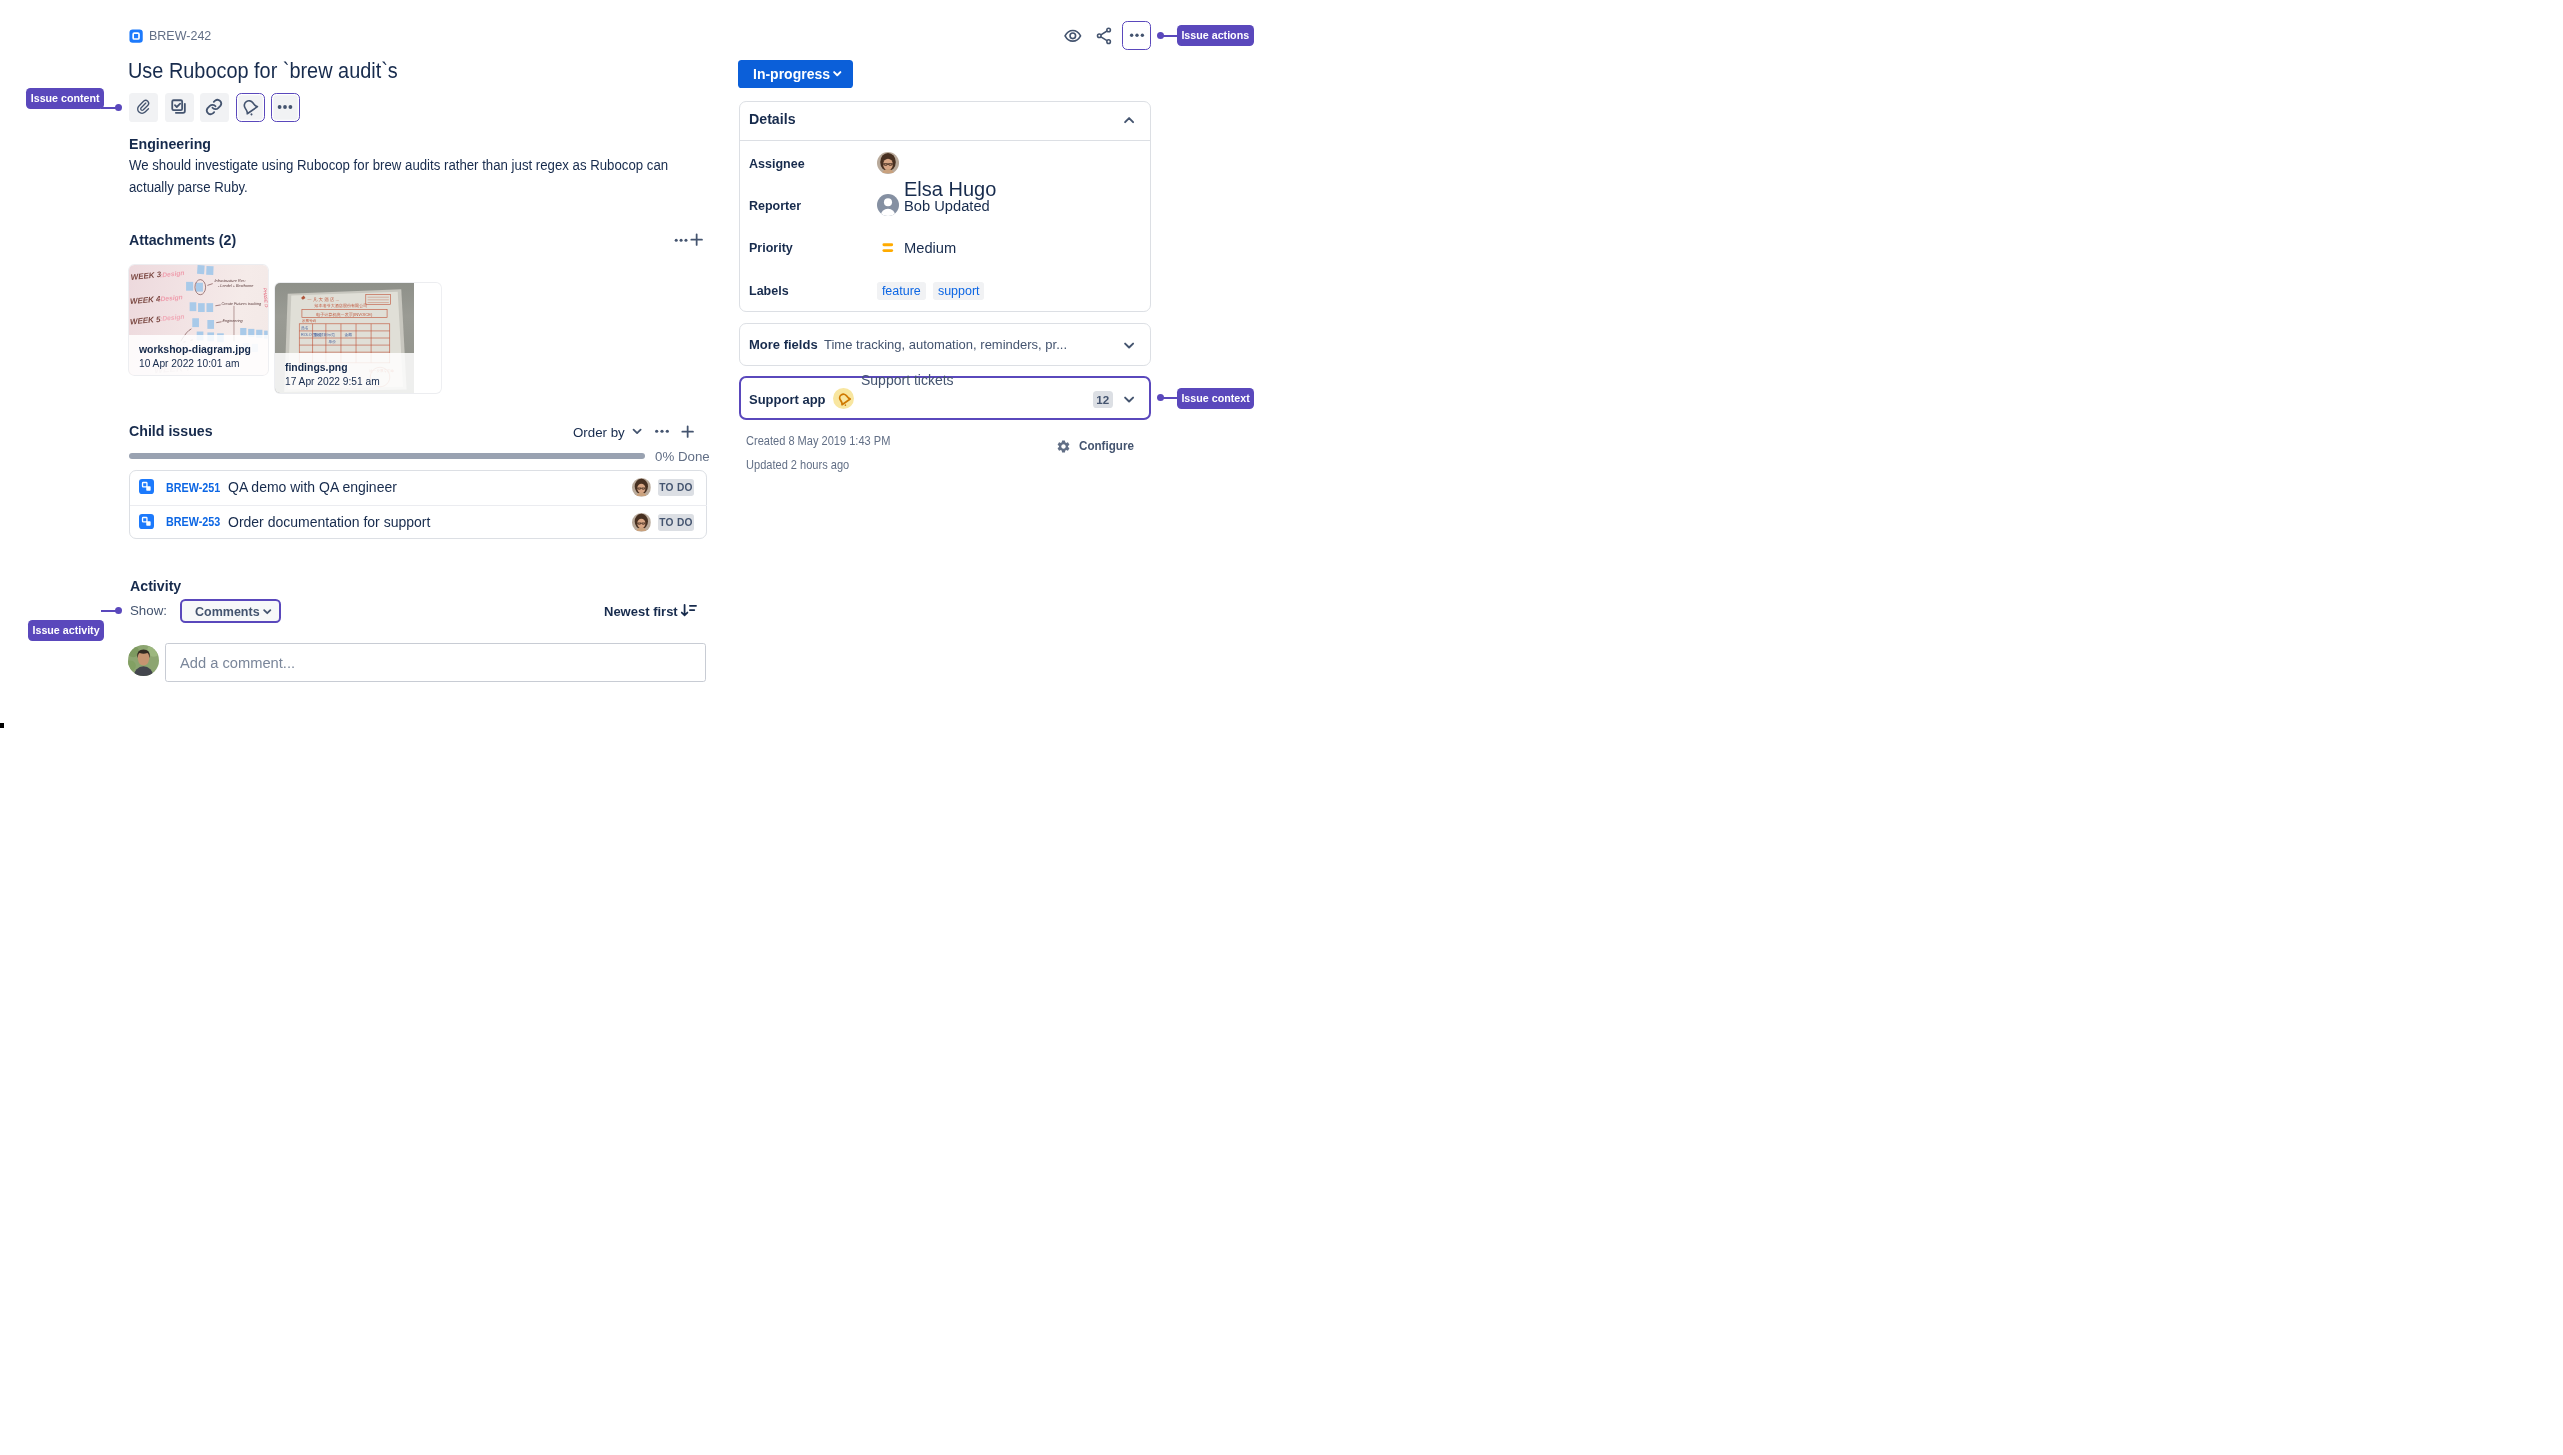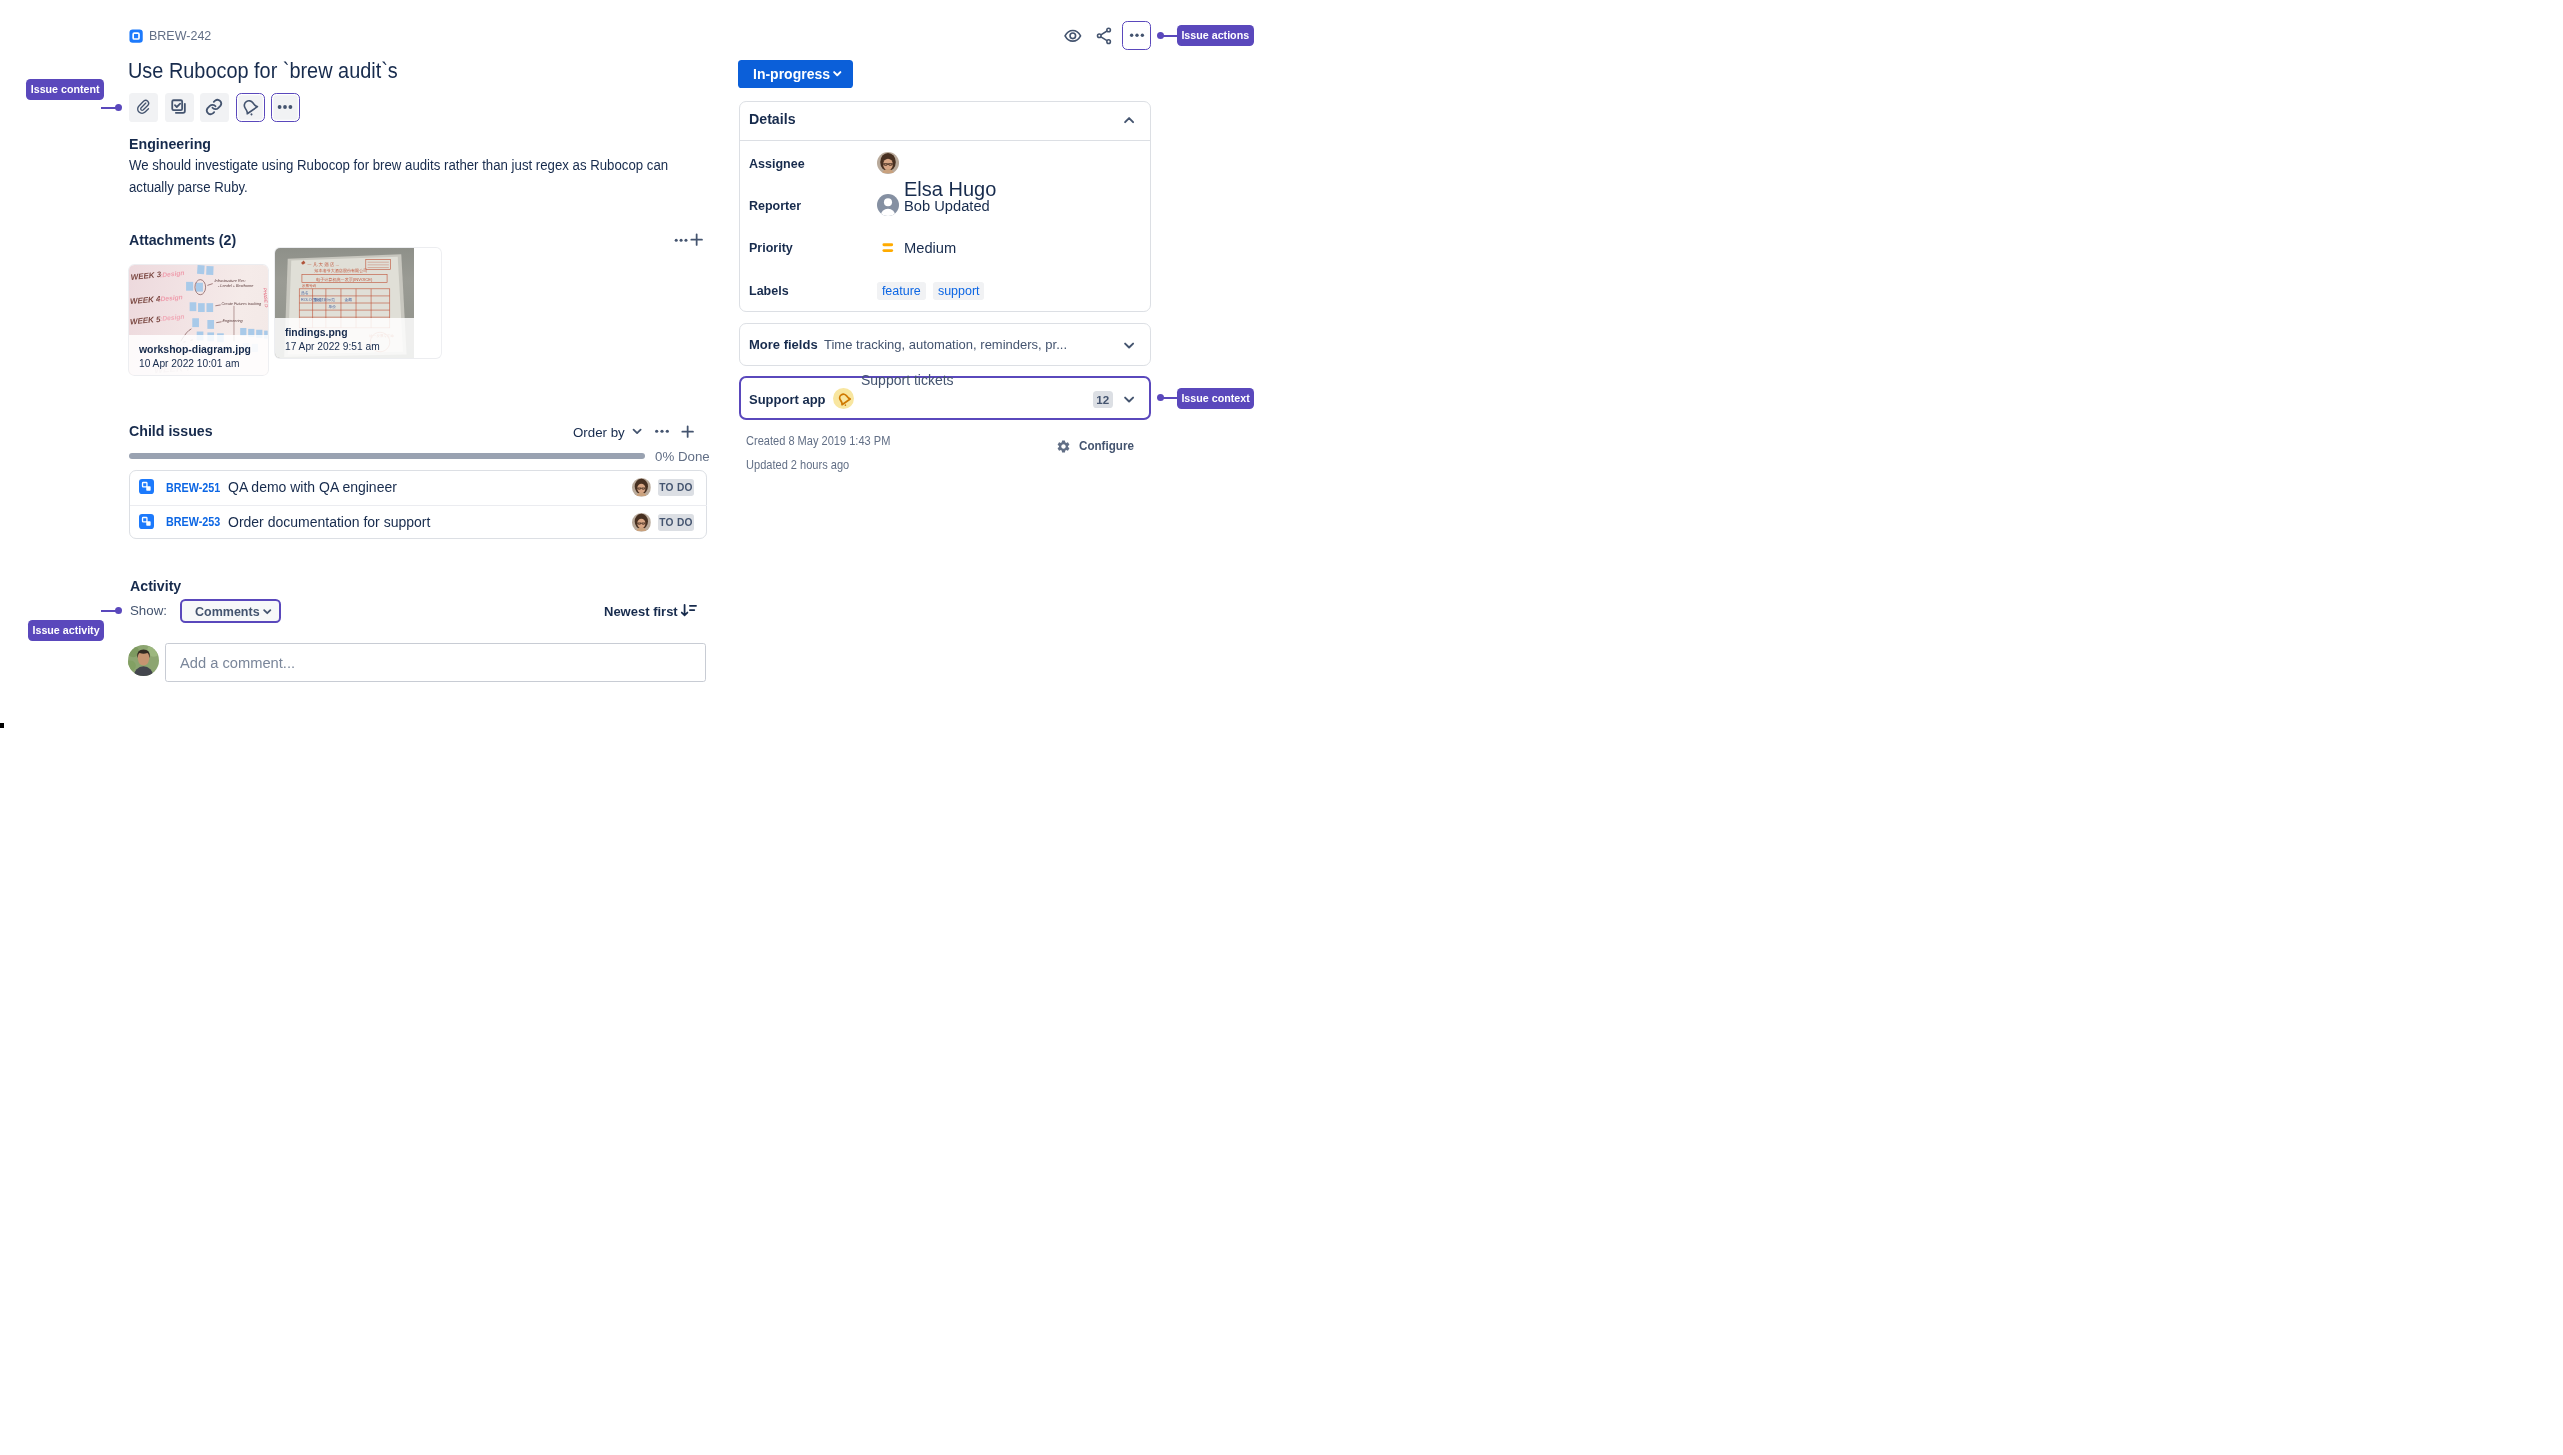--- a/index.html
+++ b/index.html
@@ -56,21 +56,21 @@
       </svg>
   </div>
   <div class="pbtn" style="left:271px;top:93px;">
     <svg width="18" height="18" viewBox="0 0 20 20" fill="#44546F">
         <circle cx="4" cy="10" r="2.1"></circle>
         <circle cx="10" cy="10" r="2.1"></circle>
         <circle cx="16" cy="10" r="2.1"></circle>
       </svg>
   </div>
 
-  <div class="lbl" style="right:1178px;top:79px;">Issue content</div>
+  <div class="lbl" style="right:1178px;top:88px;">Issue content</div>
   <div class="pline" style="left:101px;top:107px;width:16px;"></div>
   <div class="pdot" style="left:115px;top:104px;"></div>
 
   <div class="abs navy" style="left:129px;top:136px;font-size:14.2px;font-weight:bold;">Engineering</div>
   <div class="abs navy" style="left:129px;top:154px;font-size:14.7px;line-height:22px;white-space:nowrap;transform:scaleX(0.9);transform-origin:0 0;">We should investigate using Rubocop for brew audits rather than just regex as Rubocop can<br>actually parse Ruby.</div>
 
   <div class="abs navy" style="left:129px;top:232px;font-size:14.2px;font-weight:bold;">Attachments (2)</div>
   <svg class="abs" style="left:674px;top:234px" width="14.2" height="12.5" viewBox="0 0 16 14" fill="#44546F">
       <circle cx="2.5" cy="7" r="1.7"></circle>
       <circle cx="8" cy="7" r="1.7"></circle>
@@ -130,21 +130,21 @@
       <g font-family="Liberation Sans" font-style="italic" fill="#c8b3b8" font-weight="bold" opacity="0.8">
         <text x="14" y="100" font-size="11" transform="rotate(-4 14 100)">WEEK 6</text>
         <text x="28" y="122" font-size="11" transform="rotate(-4 28 122)">WEEK 7</text>
       </g>
     </svg>
     <div class="abs" style="left:0;top:70px;width:139px;height:40px;background:rgba(255,255,255,0.85);"></div>
     <div class="abs navy" style="left:10.2px;top:77px;font-size:11.6px;font-weight:bold;white-space:nowrap;transform:scaleX(0.9);transform-origin:0 0;">workshop-diagram.jpg</div>
     <div class="abs navy" style="left:10.2px;top:91px;font-size:11.6px;white-space:nowrap;transform:scaleX(0.88);transform-origin:0 0;">10 Apr 2022 10:01 am</div>
   </div>
 
-  <div class="abs" style="left:275px;top:248px;width:166px;height:110px;border-radius:5px;overflow:hidden;box-shadow:0 0 0 0.9px rgba(9,30,66,0.08);">
+  <div class="abs" style="left:275px;top:283px;width:166px;height:110px;border-radius:5px;overflow:hidden;box-shadow:0 0 0 0.9px rgba(9,30,66,0.08);">
     <div class="abs" style="left:0;top:0;width:139px;height:110px;background:linear-gradient(180deg,#8e9089 0%,#9a9b94 30%,#8f9189 100%);"></div>
     <svg class="abs" style="left:0;top:0" width="139" height="110" viewBox="0 0 156 124">
       <polygon points="14,12 142,7 148,120 10,123" fill="#c8c7bf"></polygon>
       <polygon points="18,14 138,10 144,117 14,120" fill="#e0dfd7"></polygon>
       <g stroke="#c0563c" stroke-width="0.7" fill="none">
         <rect x="30" y="30" width="96" height="9"></rect>
         <rect x="27" y="46" width="102" height="44"></rect>
         <path d="M27 54 h102 M27 62 h102 M27 70 h102 M27 78 h102"></path>
         <path d="M42 46 v44 M57 46 v44 M74 46 v44 M91 46 v44 M108 46 v44"></path>
         <rect x="102" y="13" width="28" height="11"></rect>

